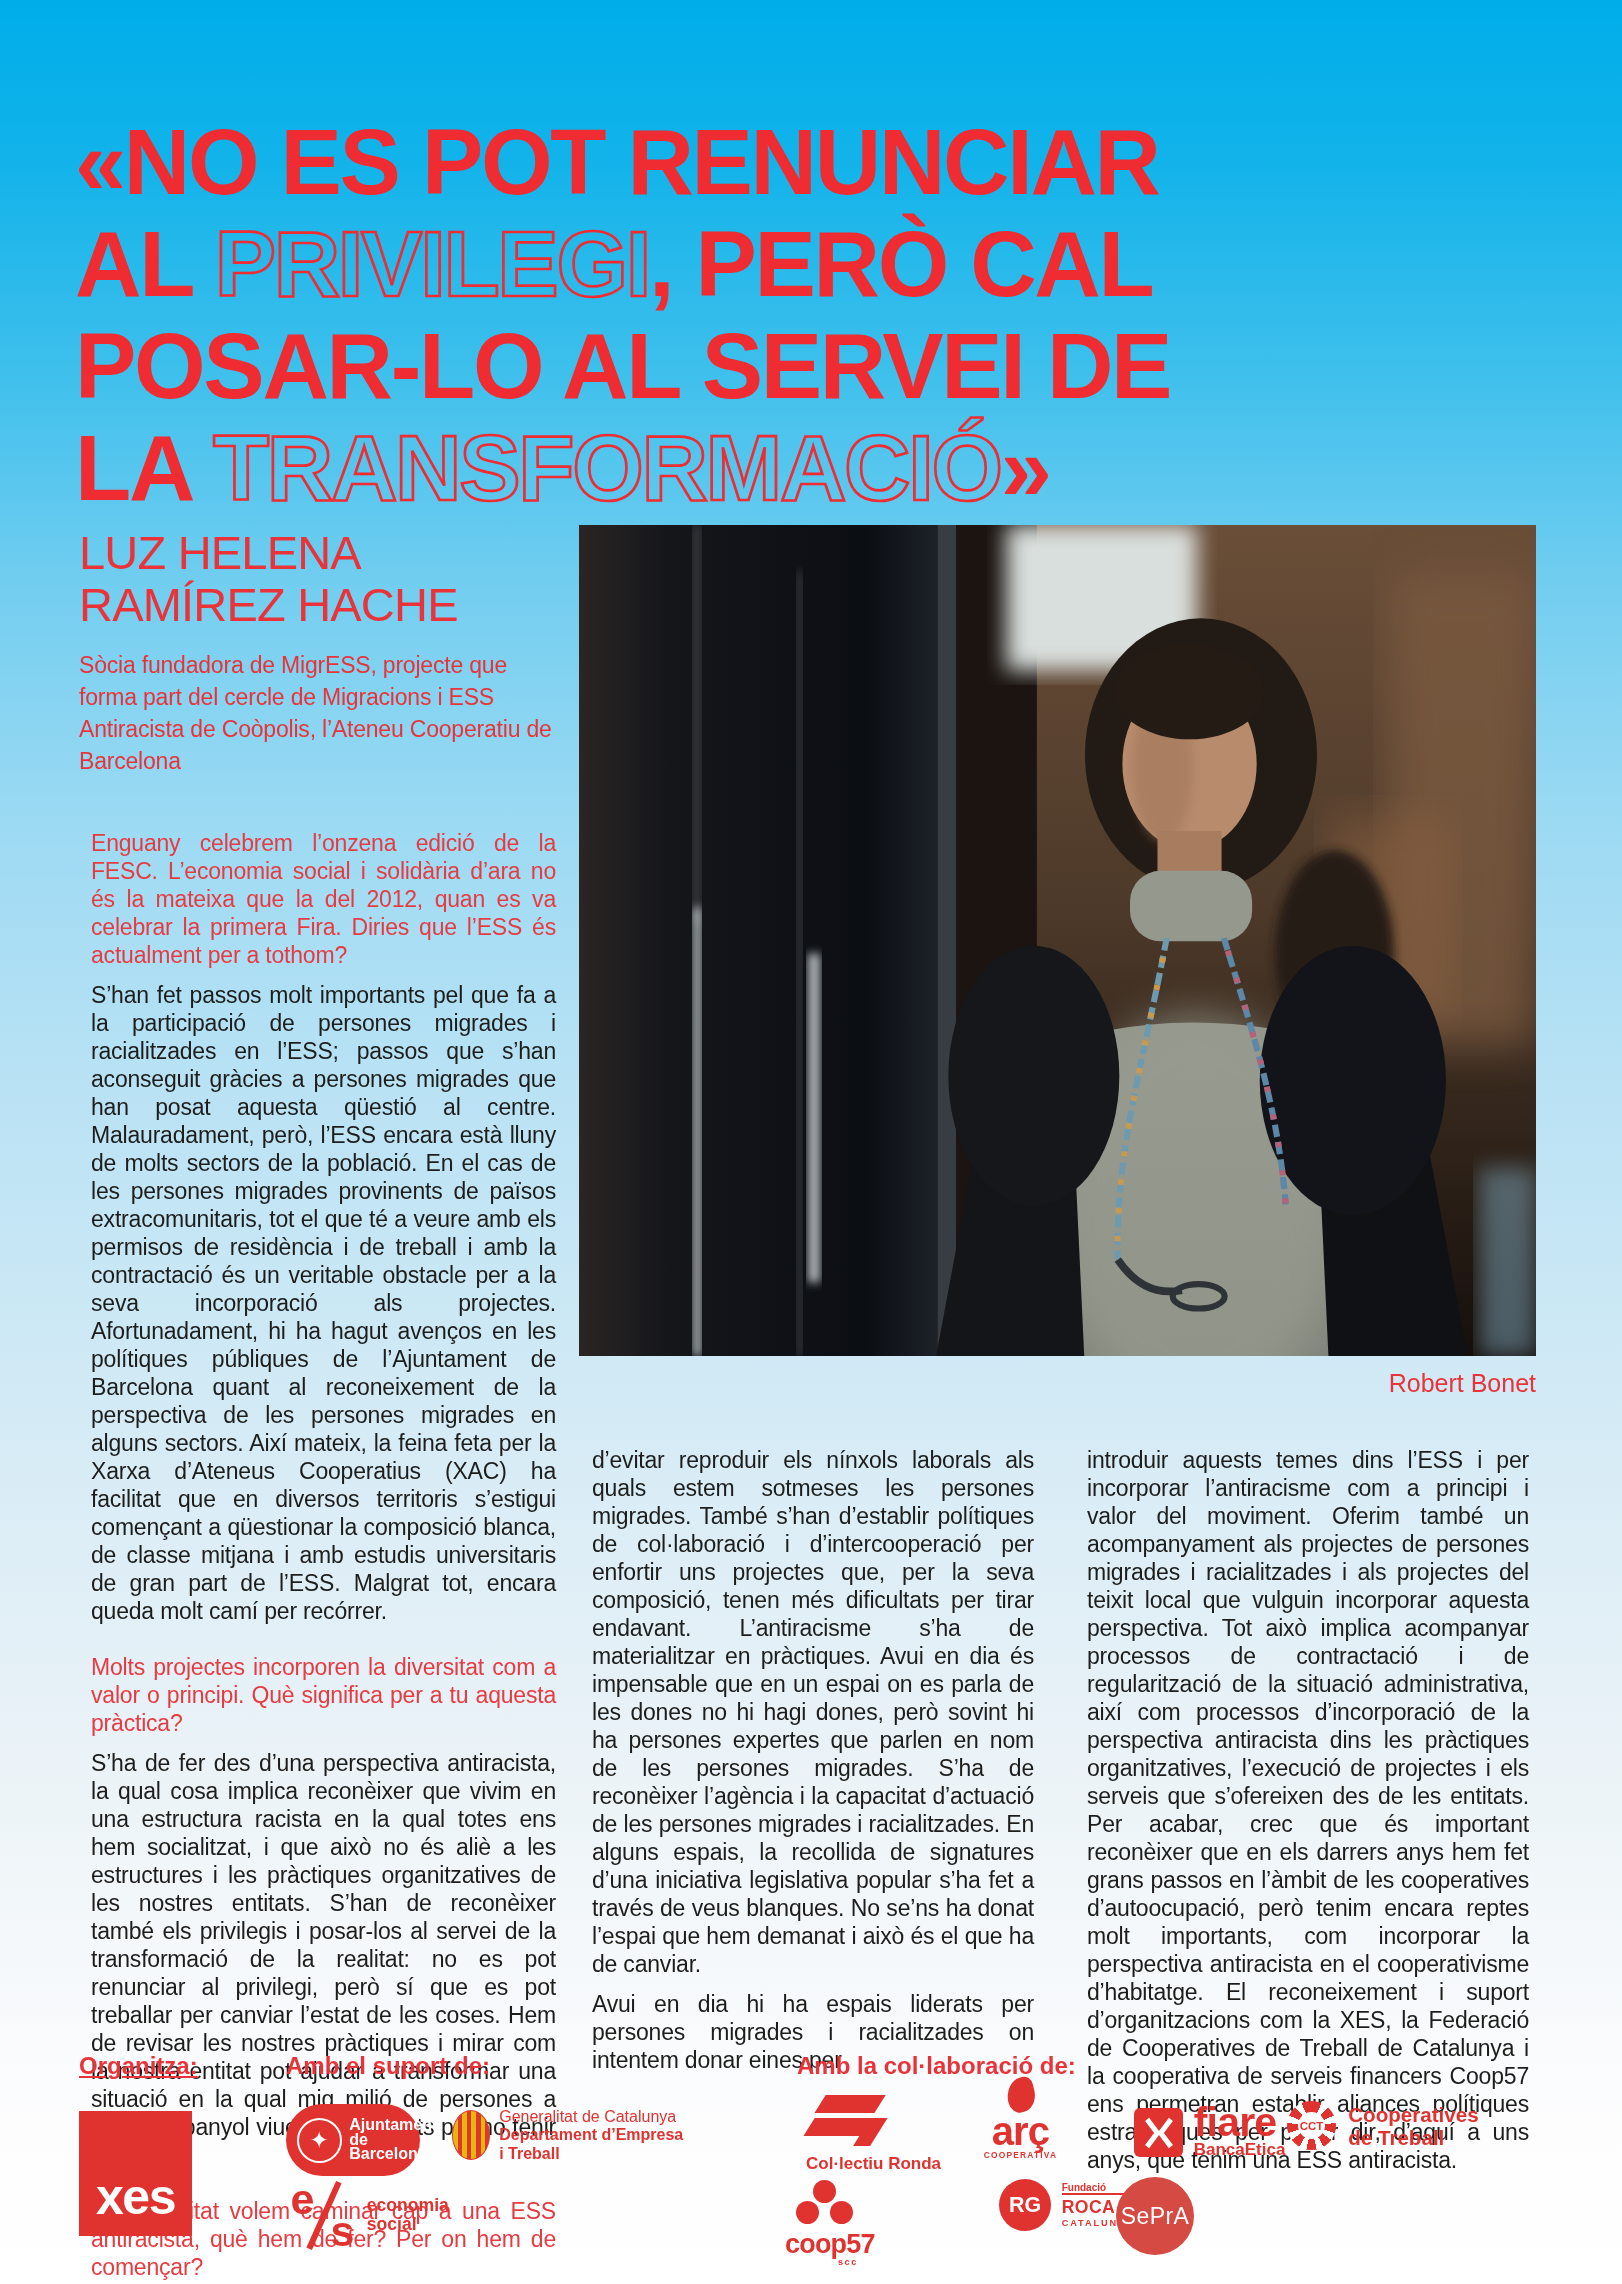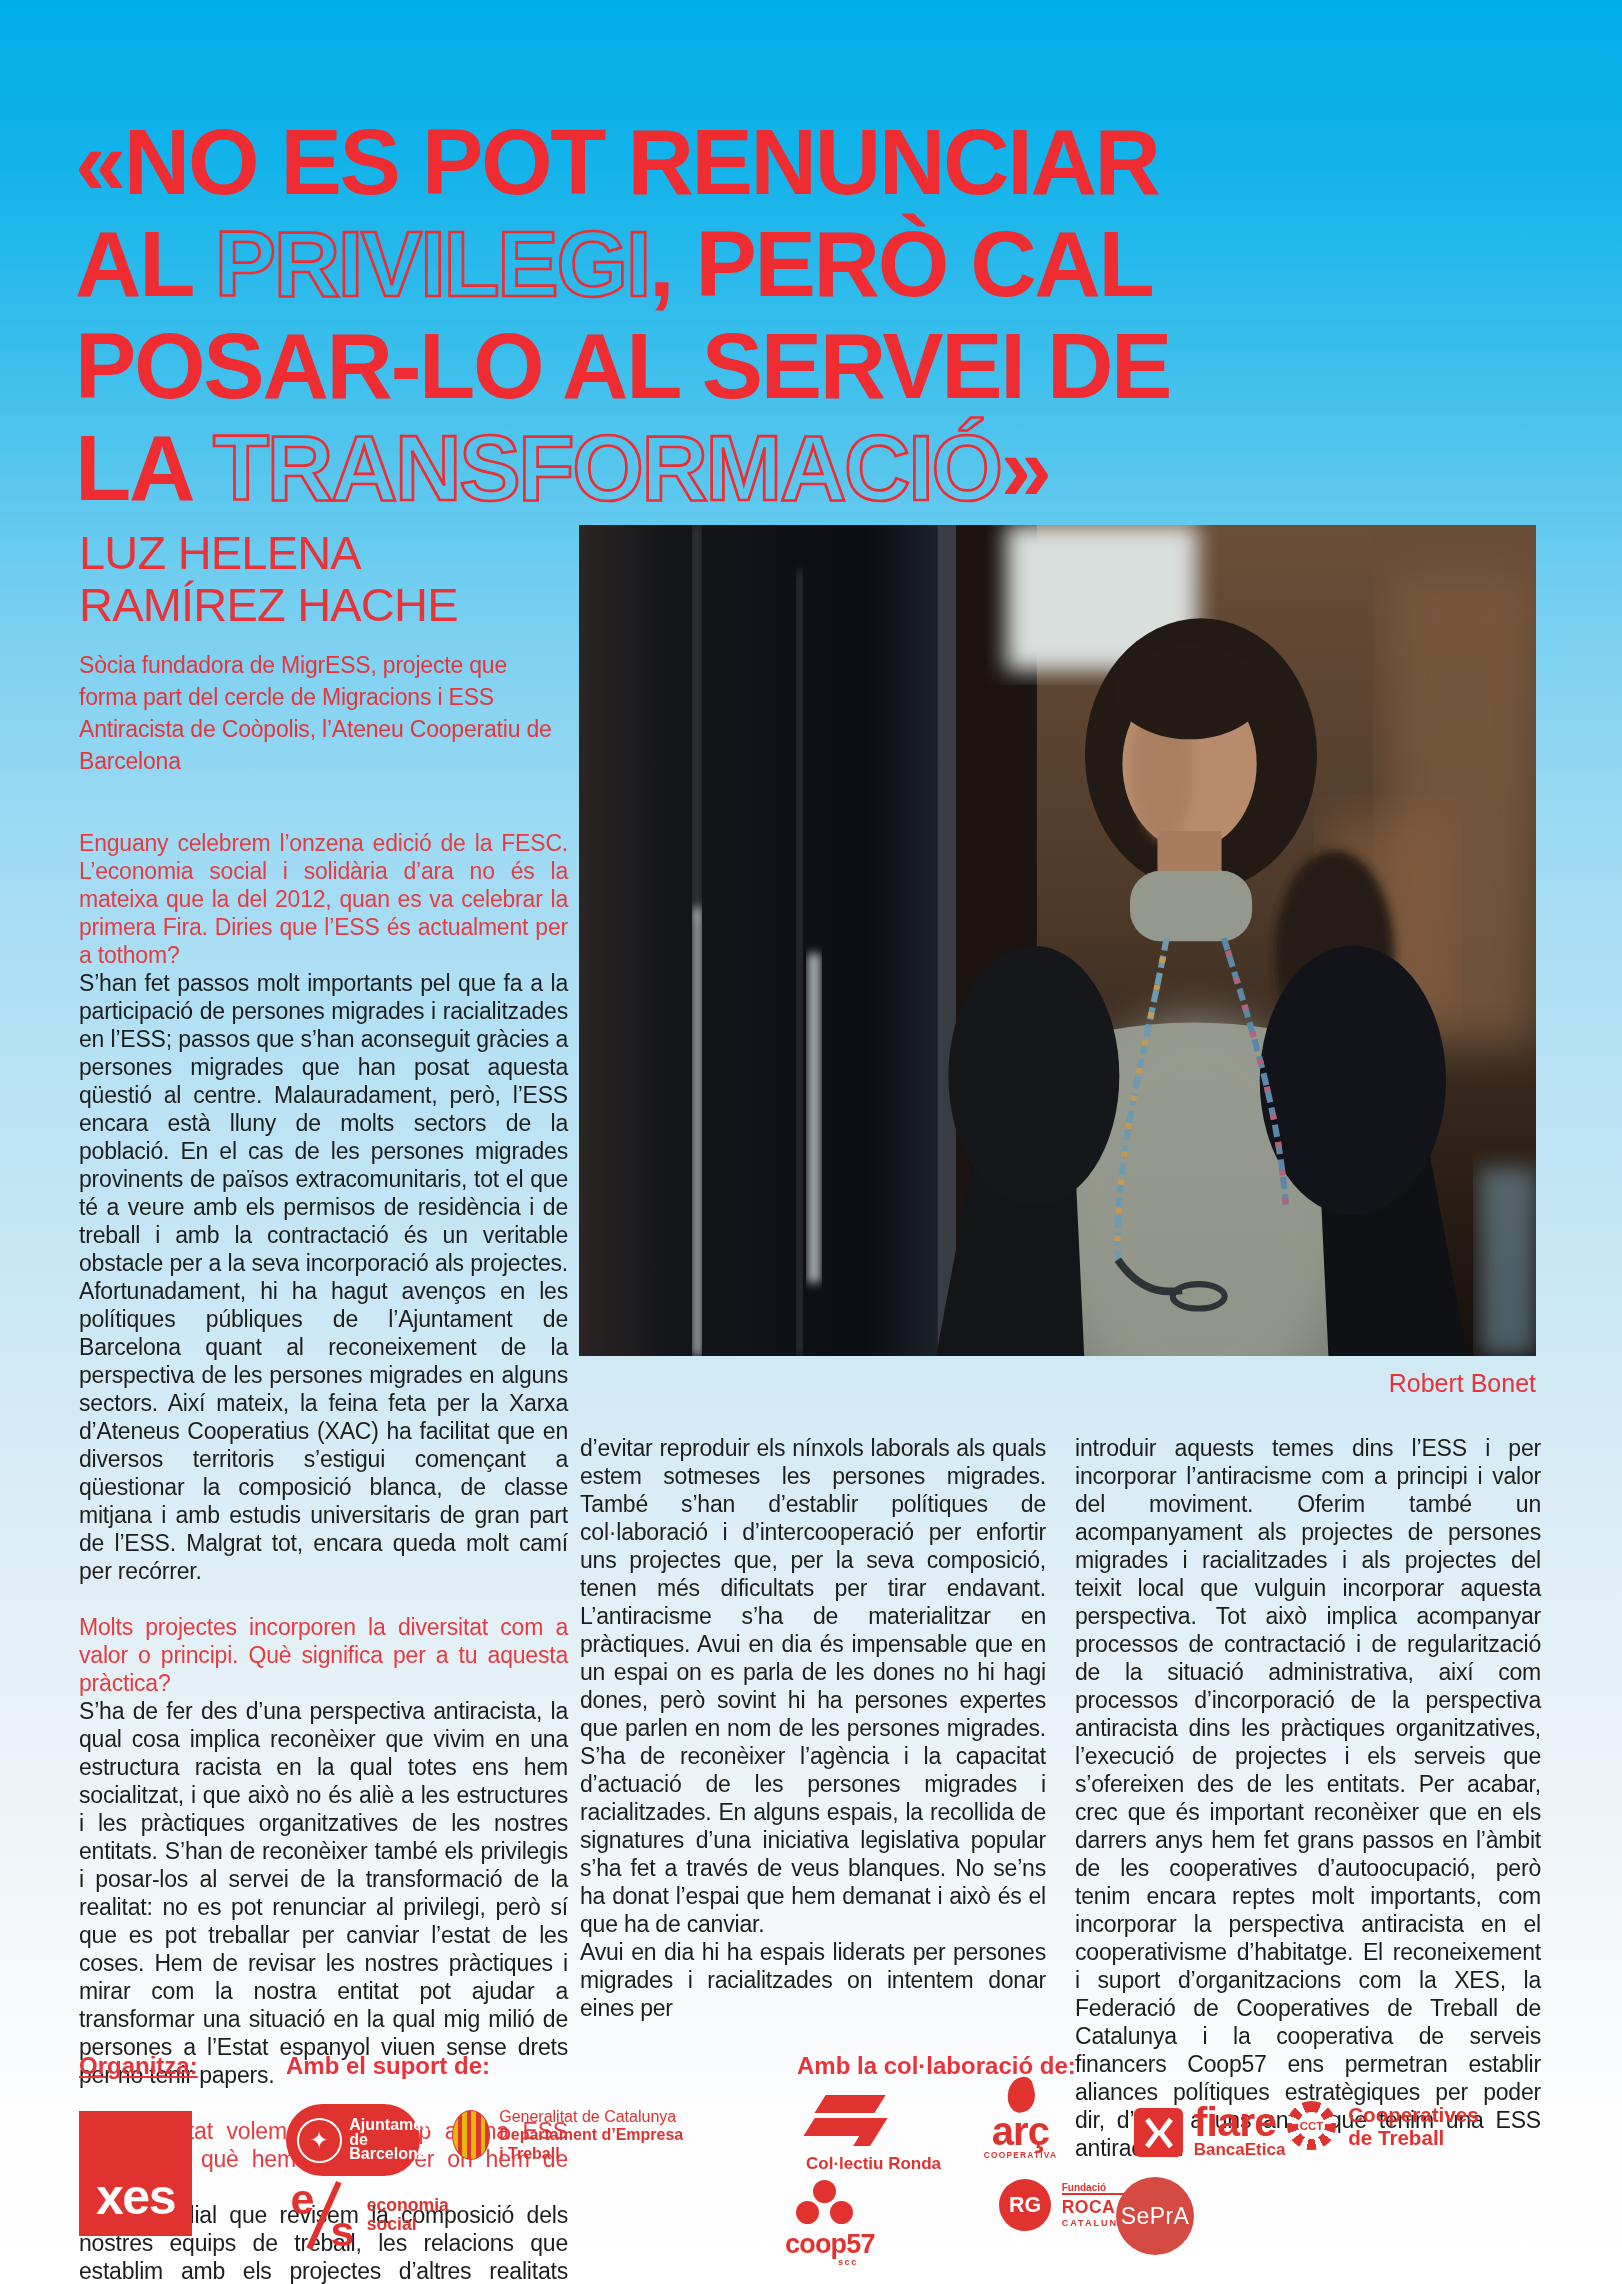--- a/index.html
+++ b/index.html
@@ -33,21 +33,21 @@
   .photo svg{display:block;width:100%;height:100%;}
   .credit{
     position:absolute;left:579px;top:1369px;width:957px;
     text-align:right;font-size:25px;color:#e93338;letter-spacing:0;
   }
   
   .col{
     position:absolute;font-size:23px;line-height:28px;color:#1d1d1b;
     letter-spacing:-0.2px;text-align:justify;
   }
-  .col p{margin:0;}
+  .col p{margin:12px;}
   .col p.q{color:#e63b40;margin-top:28px;}
   .col p.q:first-child{margin-top:0;}
   .col1{left:79px;top:829px;width:489px;}
   .col2{left:580px;top:1434px;width:466px;}
   .col3{left:1075px;top:1434px;width:466px;}
   
   .flabel{position:absolute;font-size:24px;font-weight:700;color:#e93338;}
   .lbl-org{left:79px;top:2052px;text-decoration:underline;}
   .lbl-sup{left:286px;top:2052px;}
   .lbl-col{left:797px;top:2052px;}

